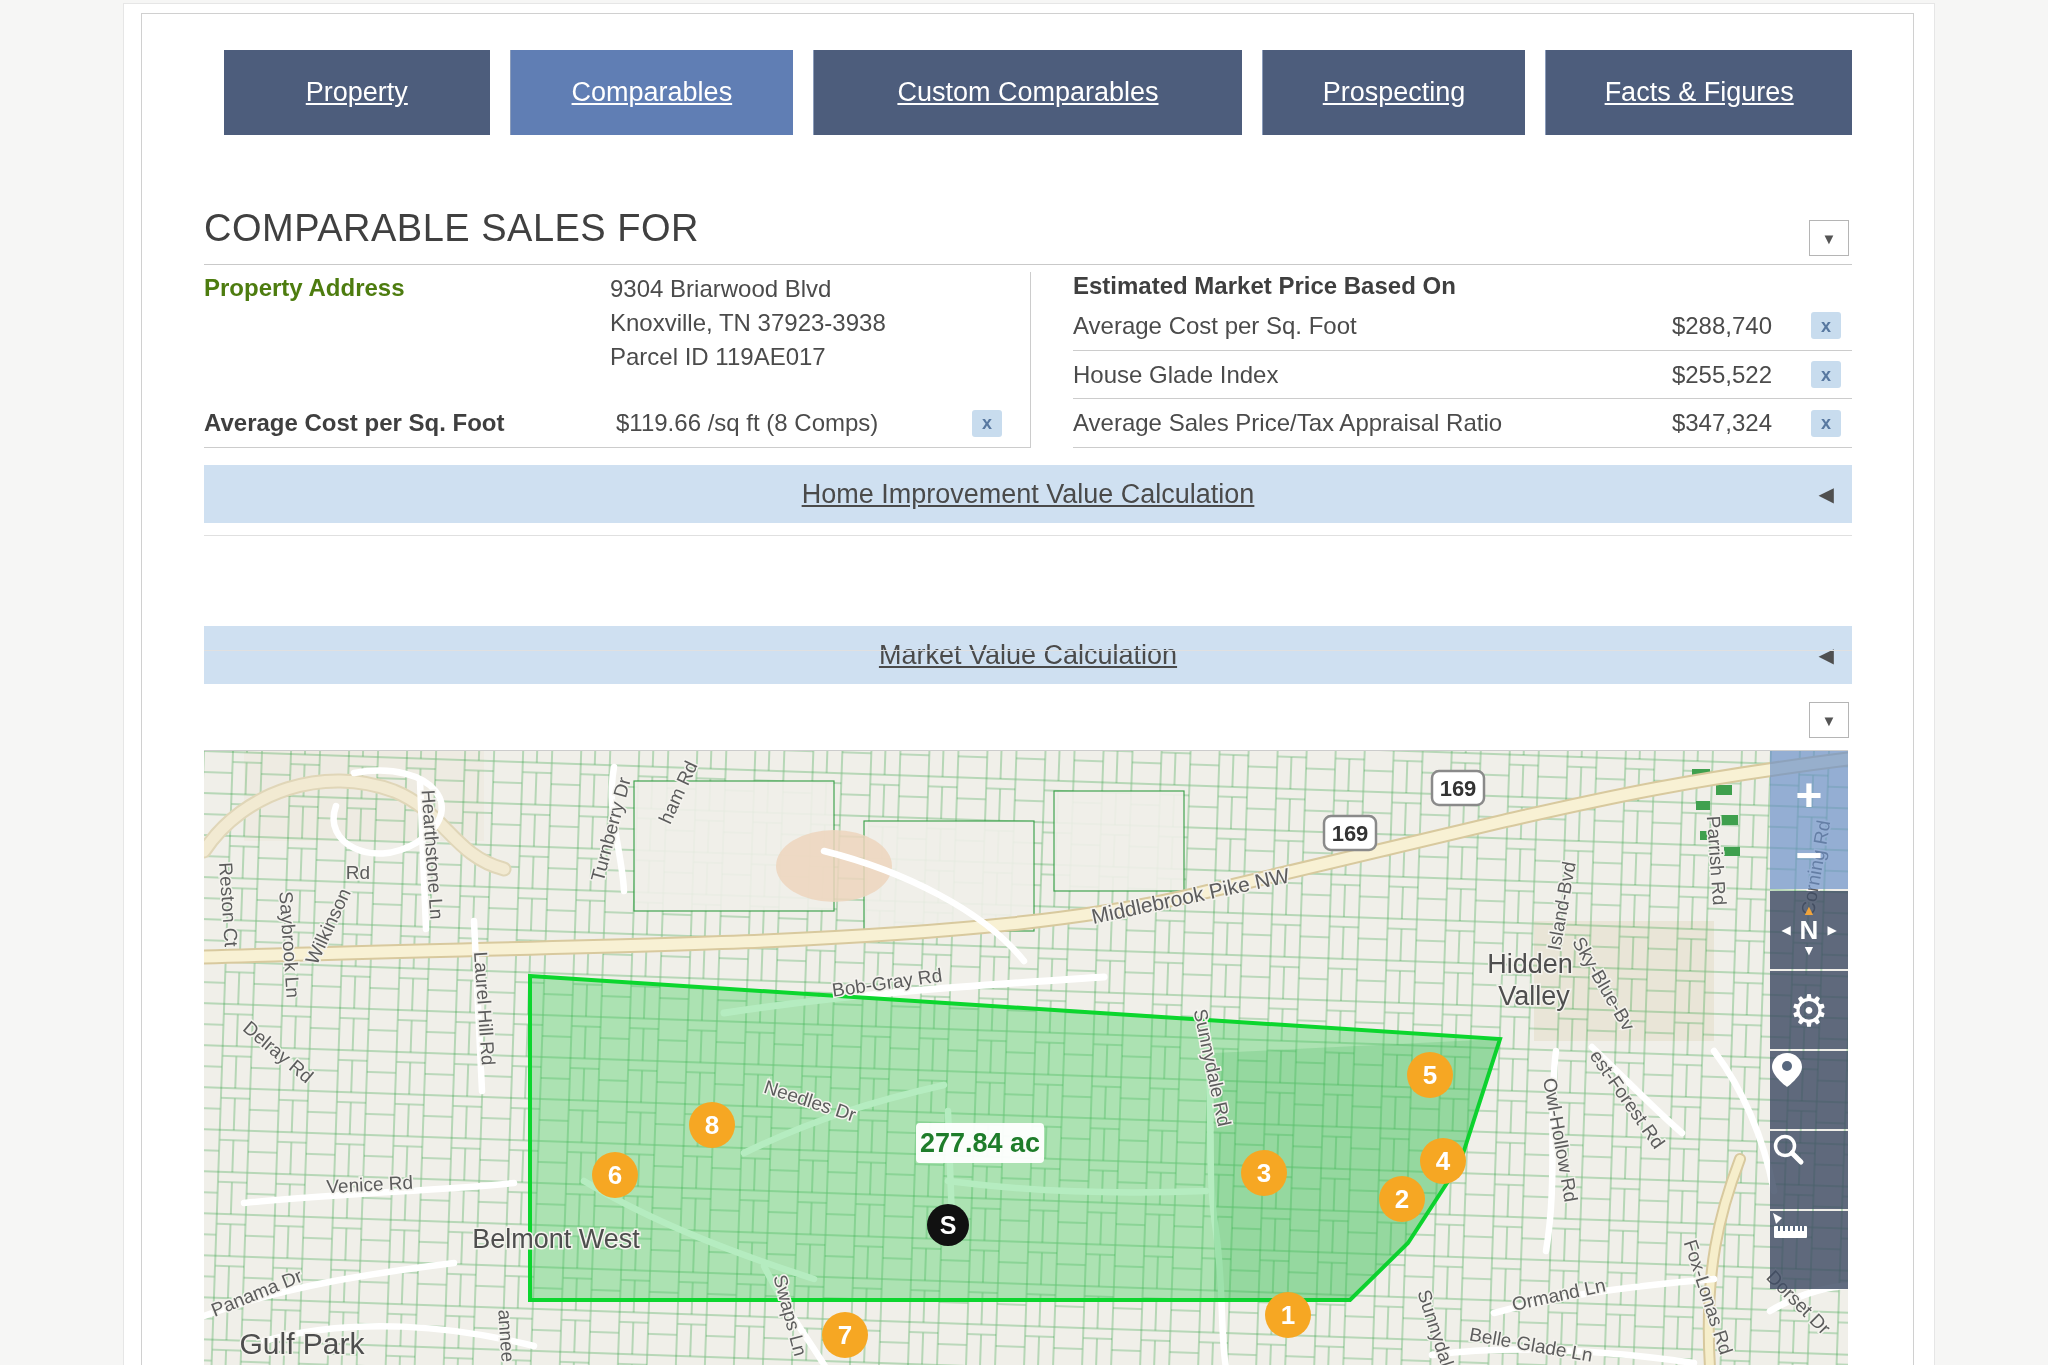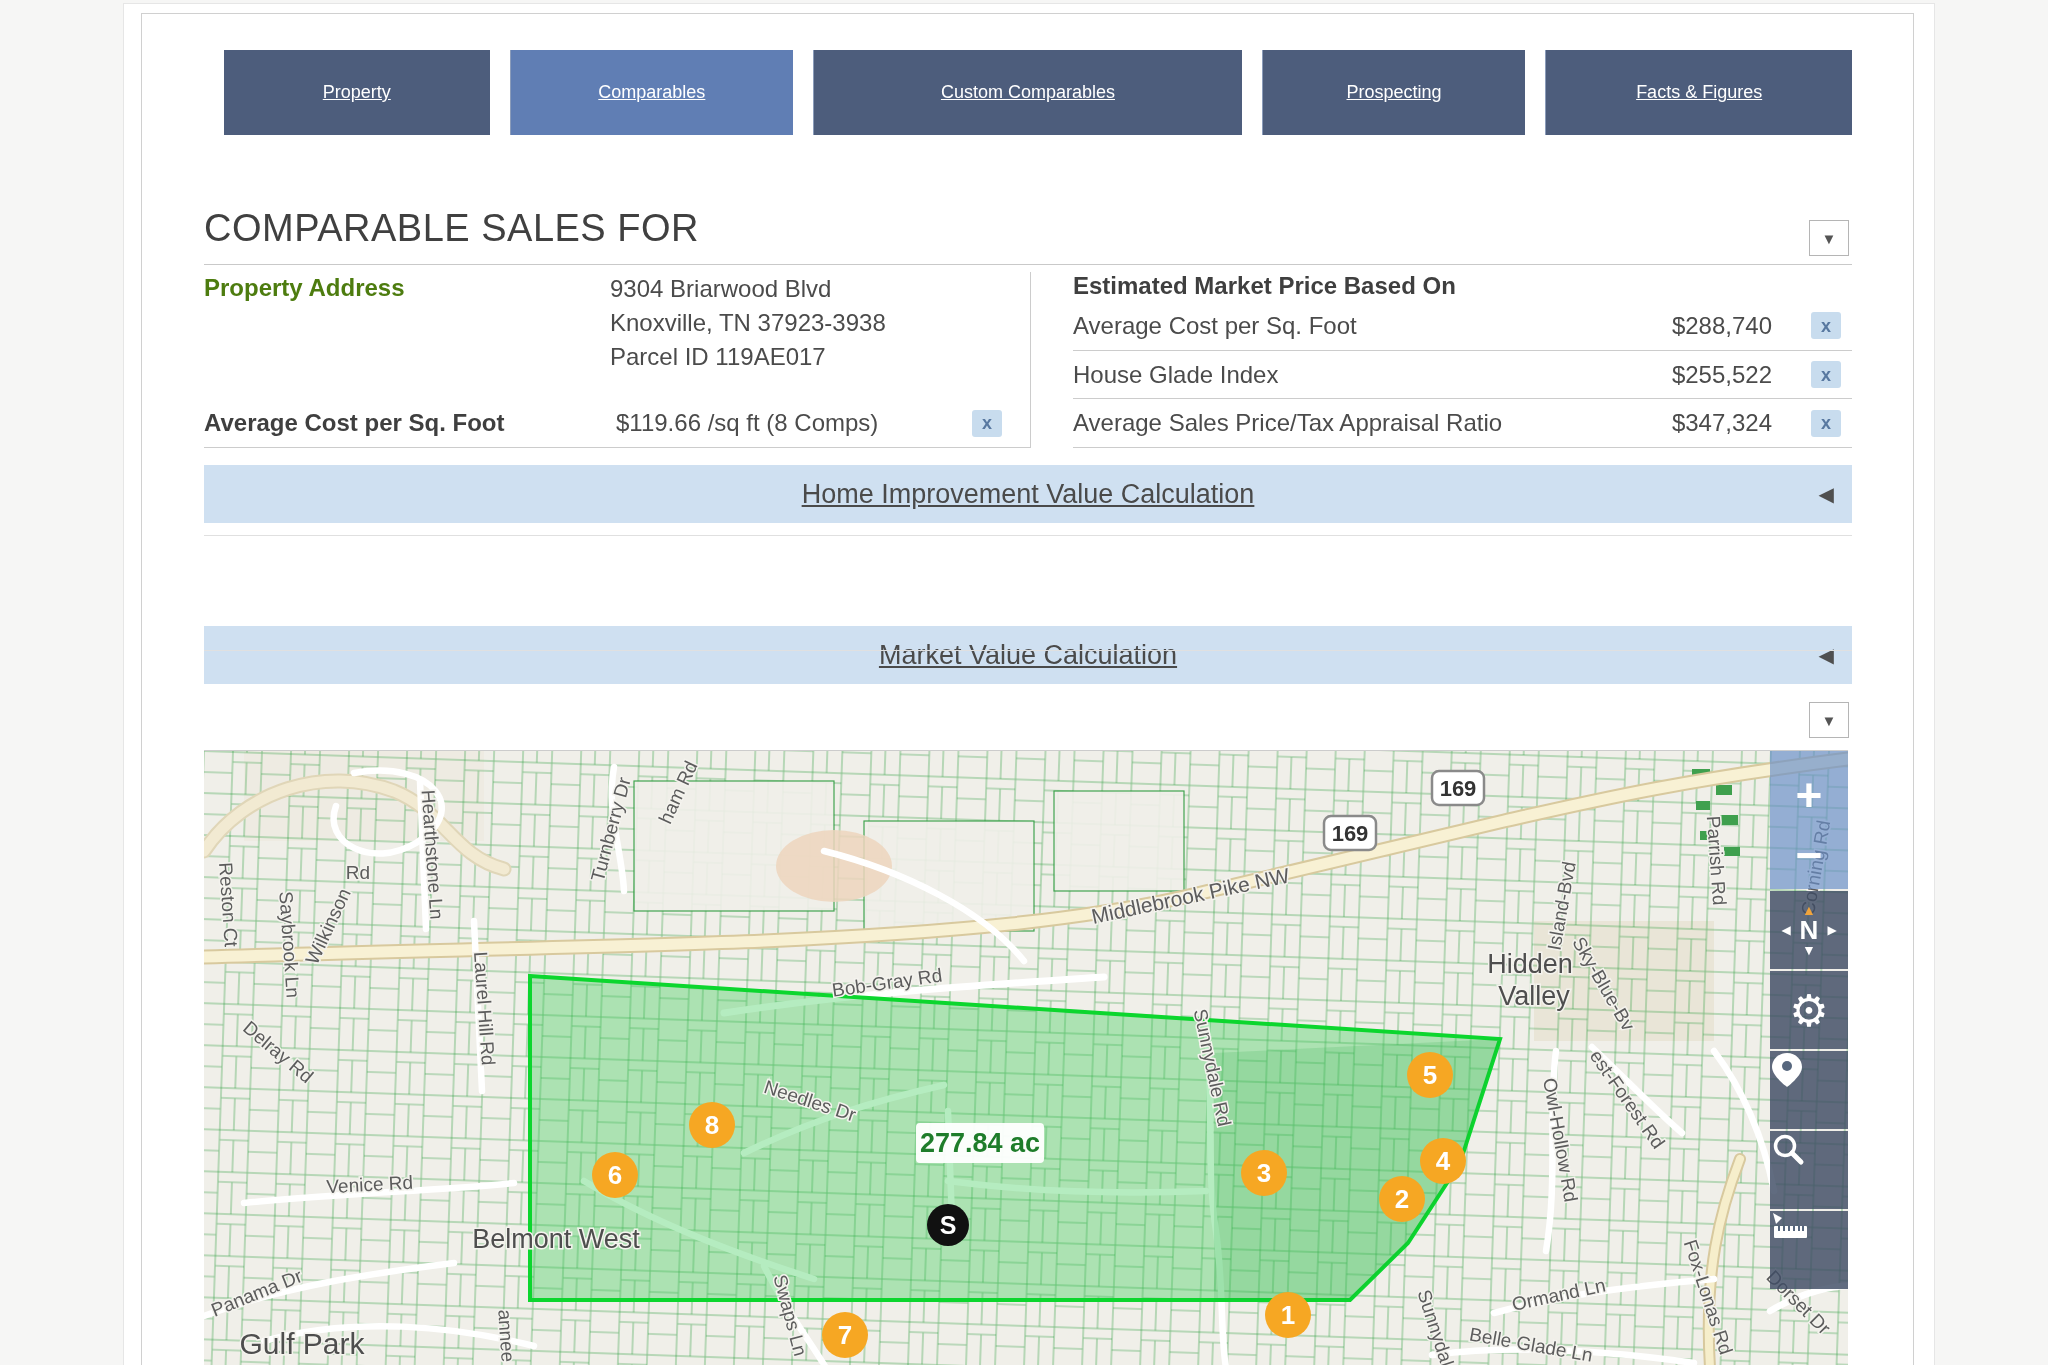--- a/index.html
+++ b/index.html
@@ -4,21 +4,21 @@
 <style>
   html,body{margin:0;padding:0;width:2048px;height:1365px;overflow:hidden;
     background:#f6f6f5;font-family:"Liberation Sans",sans-serif;}
   .card-outer{position:absolute;left:123px;top:3px;width:1810px;height:1600px;
     background:#fff;border:1px solid #e6e6e6;}
   .card{position:absolute;left:17px;top:9px;width:1771px;height:1590px;
     background:#fff;border:1px solid #d0d0d0;border-bottom:none;}
   
   .tabs{position:absolute;left:62px;top:36px;width:1648px;height:85px;display:flex;}
   .tab{display:flex;align-items:center;justify-content:center;background:#4d5d7c;
-    color:#fff;font-size:18px;text-decoration:underline;cursor:pointer;margin-left:20px;}
+    color:#fff;font-size:27px;text-decoration:underline;cursor:pointer;margin-left:20px;}
   .tab + .tab{border-left:1px solid #8b9cba;}
   .tab.active{background:#607eb4;}
   
   .page-heading{position:absolute;left:62px;top:193px;font-size:38px;color:#404040;
     letter-spacing:.5px;}
   .heading-rule{position:absolute;left:62px;top:250px;width:1648px;height:1px;background:#c9c9c9;}
   .dd-btn{position:absolute;width:38px;height:34px;background:#fff;border:1px solid #b5b5b5;
     display:flex;align-items:center;justify-content:center;color:#555;font-size:15px;cursor:pointer;}
   #dd1{right:64px;top:206px;}
   #dd2{right:64px;top:688px;}

